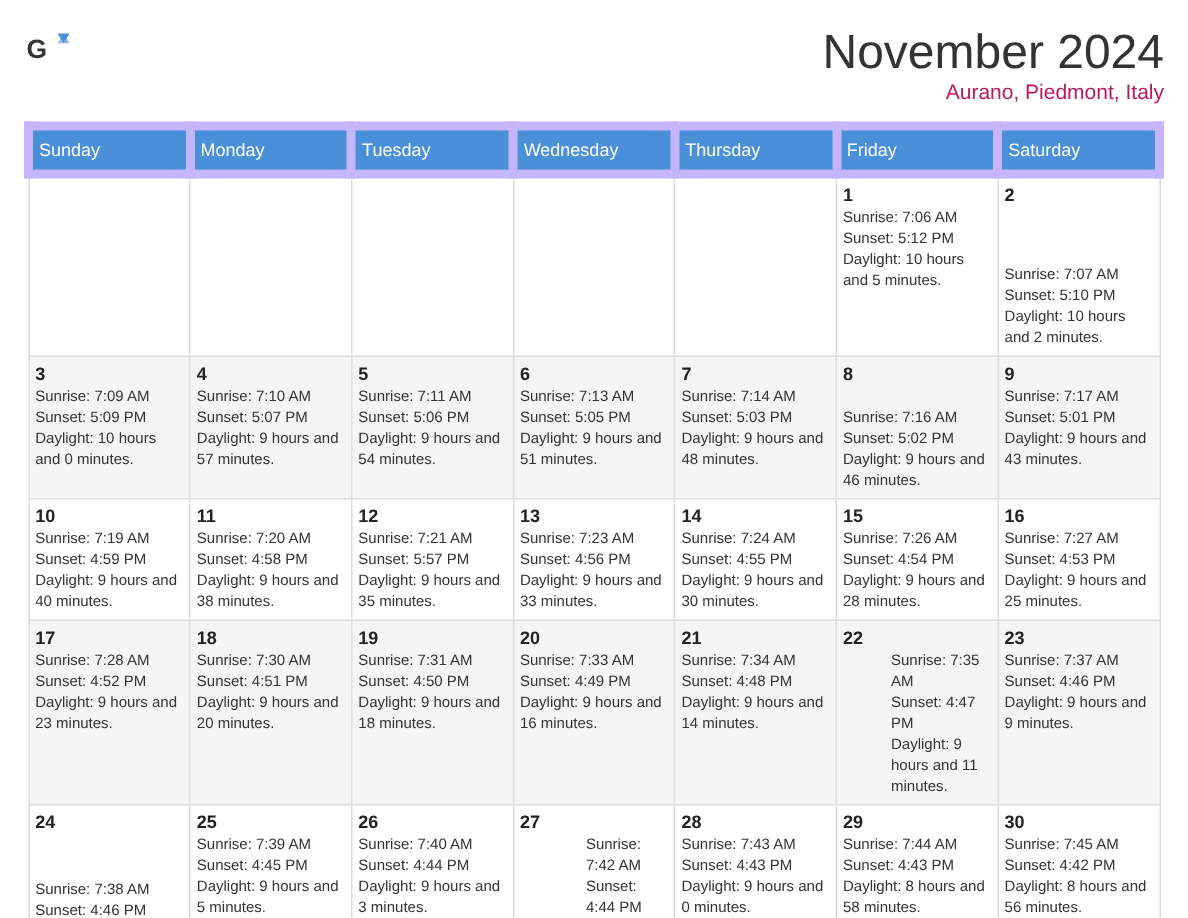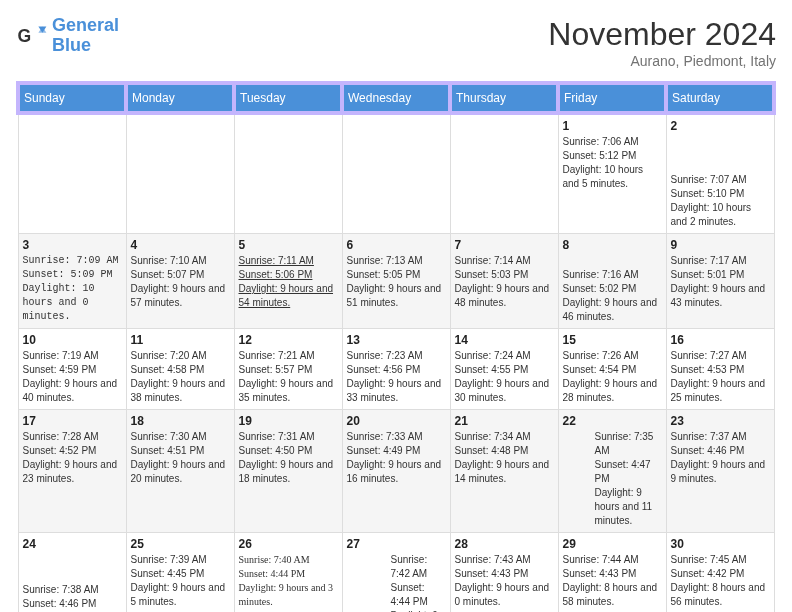--- a/index.html
+++ b/index.html
@@ -34,35 +34,35 @@
     }
     .title-block { text-align: right; }
     .month-title {
       font-size: 32px;
       font-weight: 300;
       color: #333;
       text-align: right;
     }
     .subtitle {
       font-size: 14px;
-      color: #737373;
+      color: #be185d;
     }
     table {
       width: 100%;
       border-collapse: collapse;
       font-size: 11px;
     }
     thead tr th {
       background: #4a90d9;
       color: #fff;
       padding: 6px 4px;
       text-align: left;
       font-size: 12px;
       font-weight: normal;
-      border: 4px solid #c4b5fd;
+      border: 6px solid #c4b5fd;
     }
     tbody tr td {
       border: 1px solid #ddd;
       vertical-align: top;
       padding: 4px;
       height: 80px;
       width: calc(100% / 7);
       background: #fff;
     }
     tbody tr:nth-child(even) td {
@@ -86,24 +86,20 @@
 </head>
 <body>
 
 <div class="header">
   <div class="logo">
     <svg class="logo-icon" viewBox="0 0 40 40">
       <text x="2" y="28" font-size="22" fill="#333" font-family="Arial" font-weight="bold">G</text>
       <polygon points="28,8 38,8 33,16" fill="#4a90d9"></polygon>
       <polygon points="28,16 38,16 33,8" fill="#4a90d9" opacity="0.6"></polygon>
     </svg>
-    <div class="logo-text">
-      <div><span>General</span></div>
-      <div style="color:#4a90d9;">Blue</div>
-    </div>
   </div>
   <div class="title-block">
     <div class="month-title">November 2024</div>
     <div class="subtitle">Aurano, Piedmont, Italy</div>
   </div>
 </div>
 
 <table>
   <thead>
     <tr id="header-row">
@@ -132,33 +128,33 @@
         <td>
           <div class="day-num">2</div>
           <div class="day-info" style="white-space: pre-line; margin-top: 40px;">Sunrise: 7:07 AM
 Sunset: 5:10 PM
 Daylight: 10 hours and 2 minutes.</div>
         </td>
       </tr>
       <tr>
         <td>
           <div class="day-num">3</div>
-          <div class="day-info" style="white-space: pre-line; font-family: Liberation Mono, monospace;">Sunrise: 7:09 AM
+          <div class="day-info" style="white-space: pre-line;">Sunrise: 7:09 AM
 Sunset: 5:09 PM
 Daylight: 10 hours and 0 minutes.</div>
         </td>
         <td>
           <div class="day-num">4</div>
           <div class="day-info" style="white-space: pre-line;">Sunrise: 7:10 AM
 Sunset: 5:07 PM
 Daylight: 9 hours and 57 minutes.</div>
         </td>
         <td>
           <div class="day-num">5</div>
-          <div class="day-info" style="white-space: pre-line; text-decoration: underline;">Sunrise: 7:11 AM
+          <div class="day-info" style="white-space: pre-line;">Sunrise: 7:11 AM
 Sunset: 5:06 PM
 Daylight: 9 hours and 54 minutes.</div>
         </td>
         <td>
           <div class="day-num">6</div>
           <div class="day-info" style="white-space: pre-line;">Sunrise: 7:13 AM
 Sunset: 5:05 PM
 Daylight: 9 hours and 51 minutes.</div>
         </td>
         <td>
@@ -276,21 +272,21 @@
 Daylight: 9 hours and 7 minutes.</div>
         </td>
         <td>
           <div class="day-num">25</div>
           <div class="day-info" style="white-space: pre-line;">Sunrise: 7:39 AM
 Sunset: 4:45 PM
 Daylight: 9 hours and 5 minutes.</div>
         </td>
         <td>
           <div class="day-num">26</div>
-          <div class="day-info" style="white-space: pre-line; font-family: Liberation Serif, serif;">Sunrise: 7:40 AM
+          <div class="day-info" style="white-space: pre-line;">Sunrise: 7:40 AM
 Sunset: 4:44 PM
 Daylight: 9 hours and 3 minutes.</div>
         </td>
         <td>
           <div class="day-num">27</div>
           <div class="day-info" style="white-space: pre-line; margin-left: 44px;">Sunrise: 7:42 AM
 Sunset: 4:44 PM
 Daylight: 9 hours and 2 minutes.</div>
         </td>
         <td>

